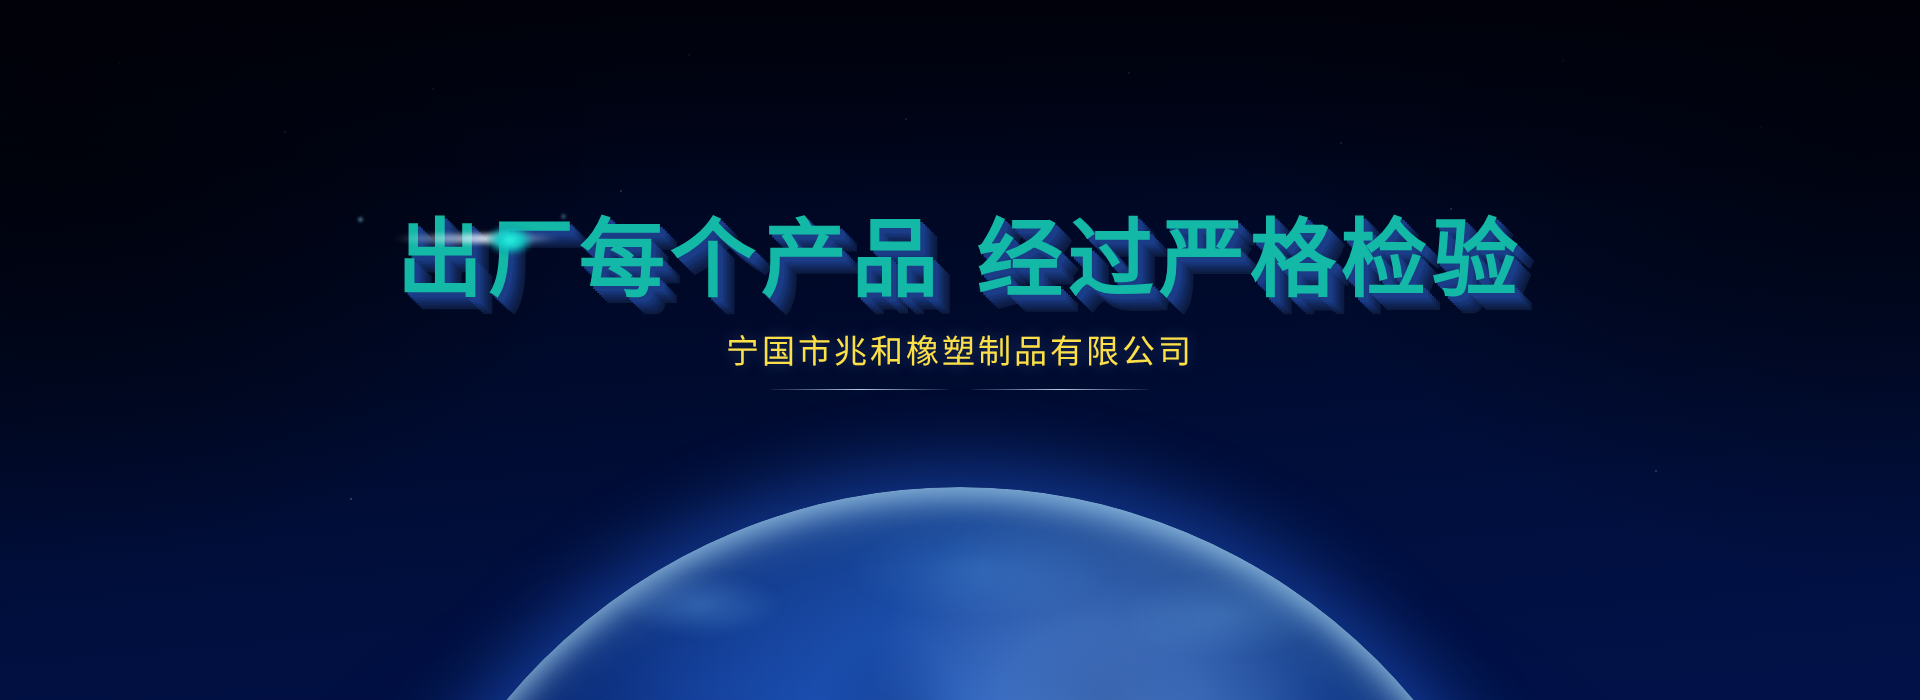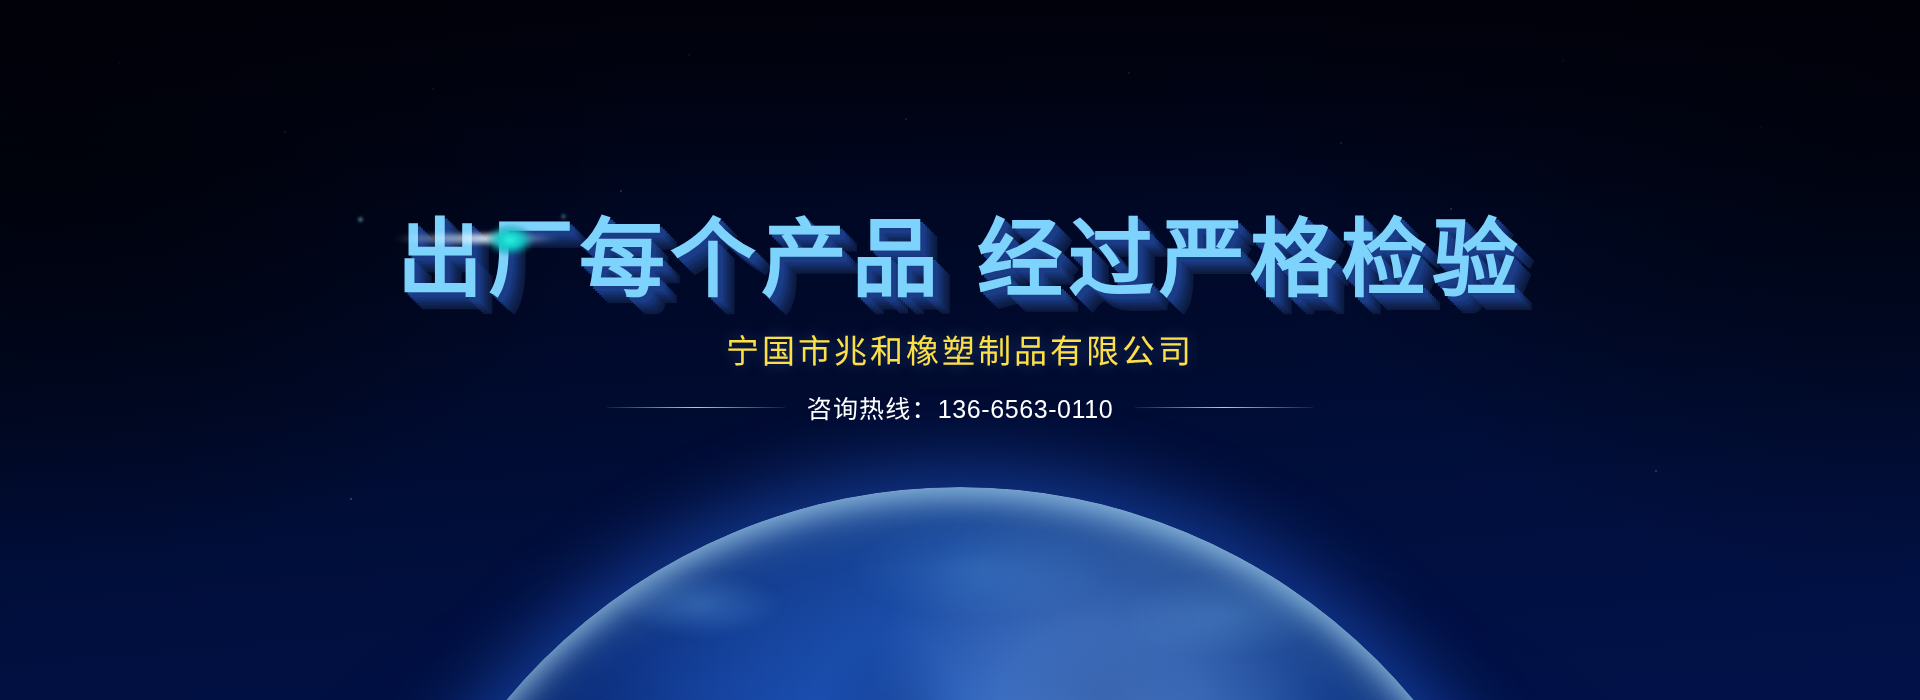--- a/index.html
+++ b/index.html
@@ -157,21 +157,21 @@
   }
 
   .headline {
     position: absolute;
     left: 0; right: 0;
     top: 216px;
     font-size: 86px;
     font-weight: 700;
     line-height: 1;
     letter-spacing: 5px;
-    color: #7dd3fc;
+    color: #14b8a6;
     white-space: nowrap;
     text-shadow:
        3px  3px 0 #1b3d87,
        5px  5px 0 #1b3d87,
        7px  7px 0 #17357a,
        9px  9px 0 #15316f,
       11px 11px 0 #122a62,
       13px 13px 0 #102556,
       15px 15px 0 #0e1f49,
       17px 17px 0 #0c1b40;
@@ -252,21 +252,20 @@
   <div class="bg-top-dark"></div>
 
   <div class="content">
 
     <div class="headline"><span>出厂每个产品</span><span class="gap"></span><span>经过严格检验</span></div>
 
     <div class="subtitle">宁国市兆和橡塑制品有限公司</div>
 
     <div class="hotline-row">
       <span class="rule"></span>
-      <span class="hotline-text"><span>咨询热线：</span><span class="num">136-6563-0110</span></span>
       <span class="rule"></span>
     </div>
 
   </div>
 
   <div class="flare-streak"></div>
   <div class="flare-cyan"></div>
   <div class="flare-dot-small" style="left:357px; top:216px; opacity:.55;"></div>
   <div class="flare-dot-small" style="left:560px; top:213px; opacity:.40;"></div>
 

